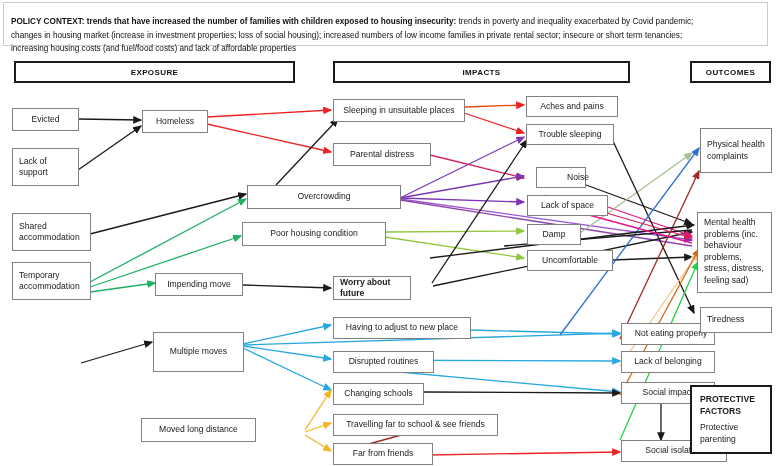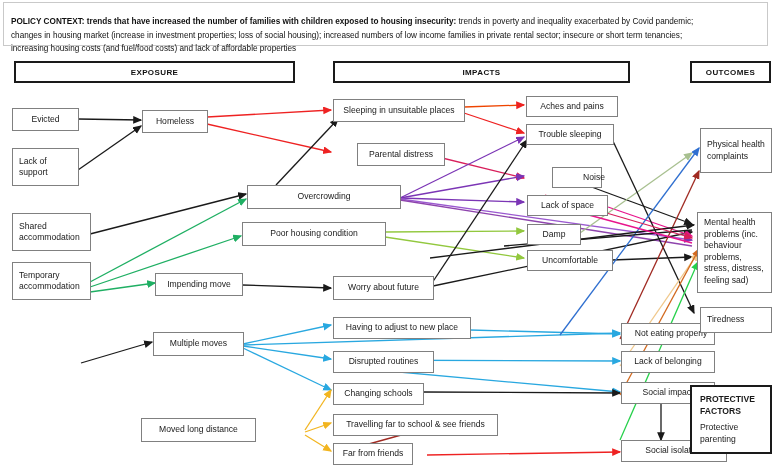--- a/index.html
+++ b/index.html
@@ -208,66 +208,66 @@
   <div class="node" style="left:12px;top:262px;width:79px;height:38px;">
       <span class="txt">Temporary accommodation</span>
     </div>
 
   <div class="node ctr" style="left:142px;top:110px;width:66px;height:23px;">
       <span class="txt">Homeless</span>
     </div>
   <div class="node ctr" style="left:155px;top:273px;width:88px;height:23px;">
       <span class="txt">Impending move</span>
     </div>
-  <div class="node ctr" style="left:153px;top:332px;width:91px;height:24px;">
+  <div class="node ctr" style="left:153px;top:332px;width:91px;height:40px;">
       <span class="txt">Multiple moves</span>
     </div>
   <div class="node ctr" style="left:141px;top:418px;width:115px;height:24px;">
       <span class="txt">Moved long distance</span>
     </div>
 
   <div class="node ctr" style="left:333px;top:99px;width:132px;height:23px;">
       <span class="txt">Sleeping in unsuitable places</span>
     </div>
-  <div class="node ctr" style="left:333px;top:143px;width:88px;height:23px;margin-left:24px;">
+  <div class="node ctr" style="left:333px;top:143px;width:98px;height:23px;">
       <span class="txt">Parental distress</span>
     </div>
   <div class="node ctr" style="left:247px;top:185px;width:154px;height:24px;">
       <span class="txt">Overcrowding</span>
     </div>
   <div class="node ctr" style="left:242px;top:222px;width:144px;height:24px;">
       <span class="txt">Poor housing condition</span>
     </div>
-  <div class="node ctr" style="left:333px;top:276px;width:101px;height:24px;">
+  <div class="node ctr" style="left:333px;top:276px;width:78px;height:24px;font-weight:bold;">
       <span class="txt">Worry about future</span>
     </div>
 
   <div class="node ctr" style="left:333px;top:317px;width:138px;height:22px;">
       <span class="txt">Having to adjust to new place</span>
     </div>
   <div class="node ctr" style="left:333px;top:351px;width:101px;height:22px;">
       <span class="txt">Disrupted routines</span>
     </div>
   <div class="node ctr" style="left:333px;top:383px;width:91px;height:22px;">
       <span class="txt">Changing schools</span>
     </div>
   <div class="node ctr" style="left:333px;top:414px;width:165px;height:22px;">
       <span class="txt">Travelling far to school &amp; see friends</span>
     </div>
-  <div class="node ctr" style="left:333px;top:443px;width:80px;height:22px;">
+  <div class="node ctr" style="left:333px;top:443px;width:100px;height:22px;">
       <span class="txt">Far from friends</span>
     </div>
 
   <div class="node ctr" style="left:526px;top:96px;width:92px;height:21px;">
       <span class="txt">Aches and pains</span>
     </div>
   <div class="node ctr" style="left:526px;top:124px;width:88px;height:21px;">
       <span class="txt">Trouble sleeping</span>
     </div>
-  <div class="node ctr" style="left:552px;top:167px;width:50px;height:21px;padding-left:40px;">
+  <div class="node ctr" style="left:536px;top:167px;width:50px;height:21px;padding-left:40px;">
       <span class="txt">Noise</span>
     </div>
   <div class="node ctr" style="left:527px;top:195px;width:81px;height:21px;">
       <span class="txt">Lack of space</span>
     </div>
   <div class="node ctr" style="left:527px;top:224px;width:54px;height:21px;">
       <span class="txt">Damp</span>
     </div>
   <div class="node ctr" style="left:527px;top:250px;width:86px;height:21px;">
       <span class="txt">Uncomfortable</span>

